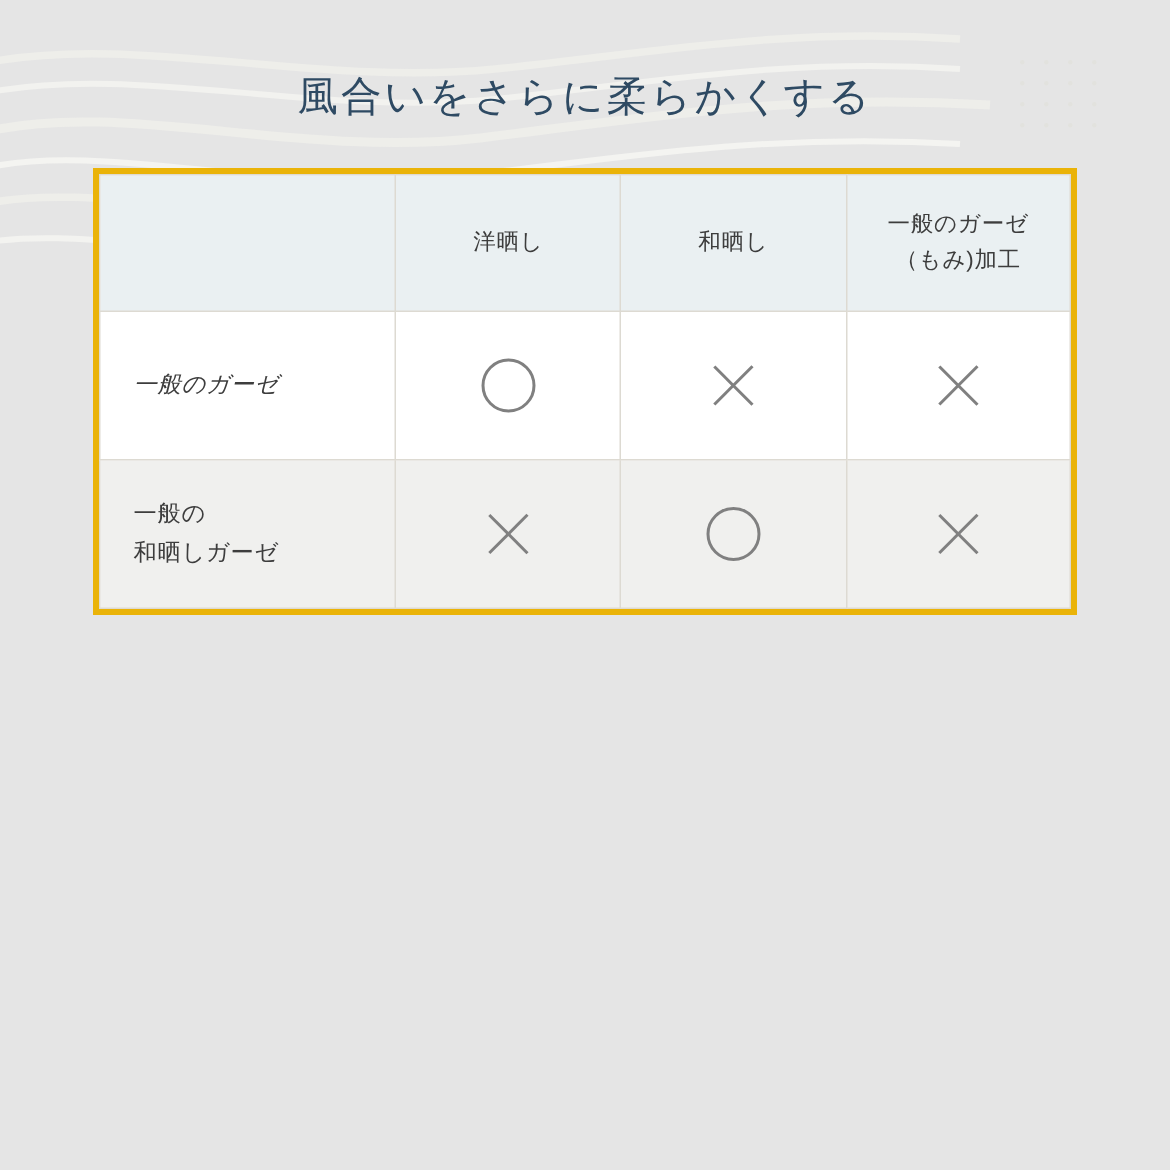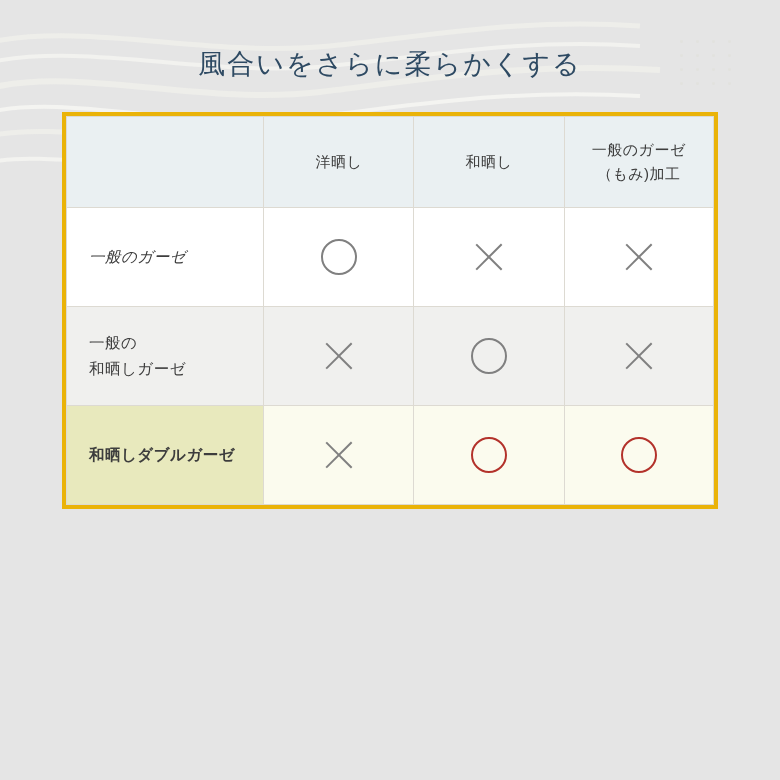--- a/index.html
+++ b/index.html
@@ -253,38 +253,18 @@
                 <span class="sym circle"></span>
               </div>
           </td>
           <td>
             <div class="cell-inner">
                 <span class="sym cross"></span>
               </div>
           </td>
         </tr>
 
-        <tr class="r3">
-          <td class="rowlabel">
-            <span>和晒しダブルガーゼ</span>
-          </td>
-          <td>
-            <div class="cell-inner">
-                <span class="sym cross"></span>
-              </div>
-          </td>
-          <td>
-            <div class="cell-inner">
-                <span class="sym circle red"></span>
-              </div>
-          </td>
-          <td>
-            <div class="cell-inner">
-                <span class="sym circle red"></span>
-              </div>
-          </td>
-        </tr>
 
       </tbody>
     </table>
   </div>
 
 </div>
 
 </body></html>

